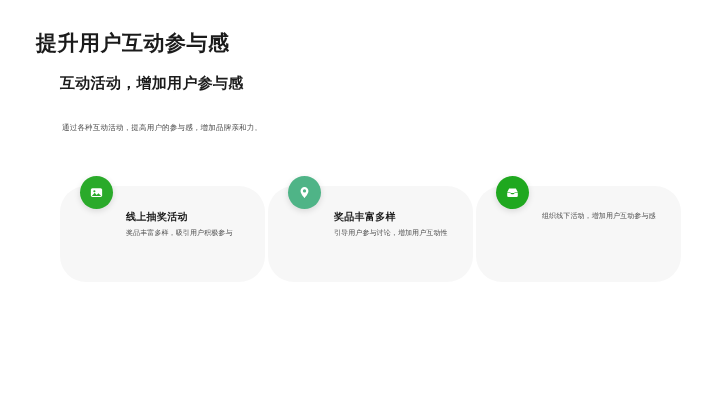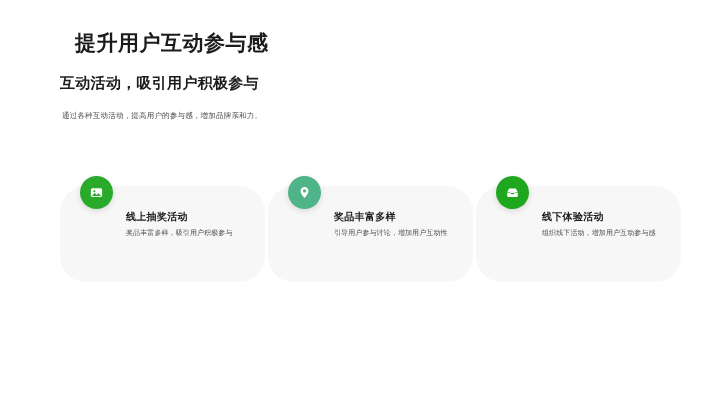--- a/index.html
+++ b/index.html
@@ -26,38 +26,37 @@
   
   .page-title {
     position: absolute;
     left: 36px;
     top: 29px;
     font-size: 21px;
     font-weight: bold;
     letter-spacing: 0.5px;
     color: #1b1b1b;
     white-space: nowrap;
-    margin-left: 39px;
   }
 
   .section-heading {
     position: absolute;
     left: 60px;
     top: 74px;
     font-size: 15px;
     font-weight: bold;
     letter-spacing: 0.3px;
     color: #1b1b1b;
     white-space: nowrap;
   }
 
   .section-desc {
     position: absolute;
     left: 62px;
-    top: 110px;
+    top: 122px;
     font-size: 7.5px;
     line-height: 11px;
     color: #4a4a4a;
     letter-spacing: 0.2px;
     white-space: nowrap;
   }
 
   
   .cards {
     position: absolute;
@@ -118,21 +117,21 @@
     word-break: break-all;
   }
 </style>
 </head>
 <body style="background: rgb(255, 255, 255);">
 
 <div class="slide">
 
   <div class="page-title">提升用户互动参与感</div>
 
-  <div class="section-heading">互动活动，吸引用户积极参与</div>
+  <div class="section-heading">互动活动，增加用户参与感</div>
 
   <div class="section-desc">通过各种互动活动，提高用户的参与感，增加品牌亲和力。</div>
 
   <div class="cards">
 
     <div class="card c0" style="background: rgb(247, 247, 247);">
       <div class="card-icon" style="background:#2aaa2a;">
         <svg width="15" height="15" viewBox="0 0 24 24" aria-hidden="true">
           <rect x="3" y="5" width="18" height="14" rx="2.5" fill="#ffffff"></rect>
           <circle cx="8.6" cy="10" r="1.7" fill="#2aaa2a"></circle>
@@ -159,19 +158,18 @@
     </div>
 
     <div class="card c2" style="background: rgb(247, 247, 247);">
       <div class="card-icon" style="background:#1fa81f;">
         <svg width="15" height="15" viewBox="0 0 24 24" aria-hidden="true">
           <path d="M3.5 12.4V17a2 2 0 0 0 2 2h13a2 2 0 0 0 2-2v-4.6h-4.4a1 1 0 0 0-.95.7 2.3 2.3 0 0 1-2.2 1.6h-1.9a2.3 2.3 0 0 1-2.2-1.6 1 1 0 0 0-.95-.7z" fill="#ffffff"></path>
           <path d="M6.6 5.6h10.8l3.1 5.9h-4.1a1.7 1.7 0 0 0-1.6 1.1H9.2a1.7 1.7 0 0 0-1.6-1.1H3.5z" fill="#ffffff"></path>
         </svg>
       </div>
       <div class="card-body">
-        <p class="card-title">线下体验活动</p>
         <p class="card-desc">组织线下活动，增加用户互动参与感</p>
       </div>
     </div>
 
   </div>
 </div>
 
 </body></html>

